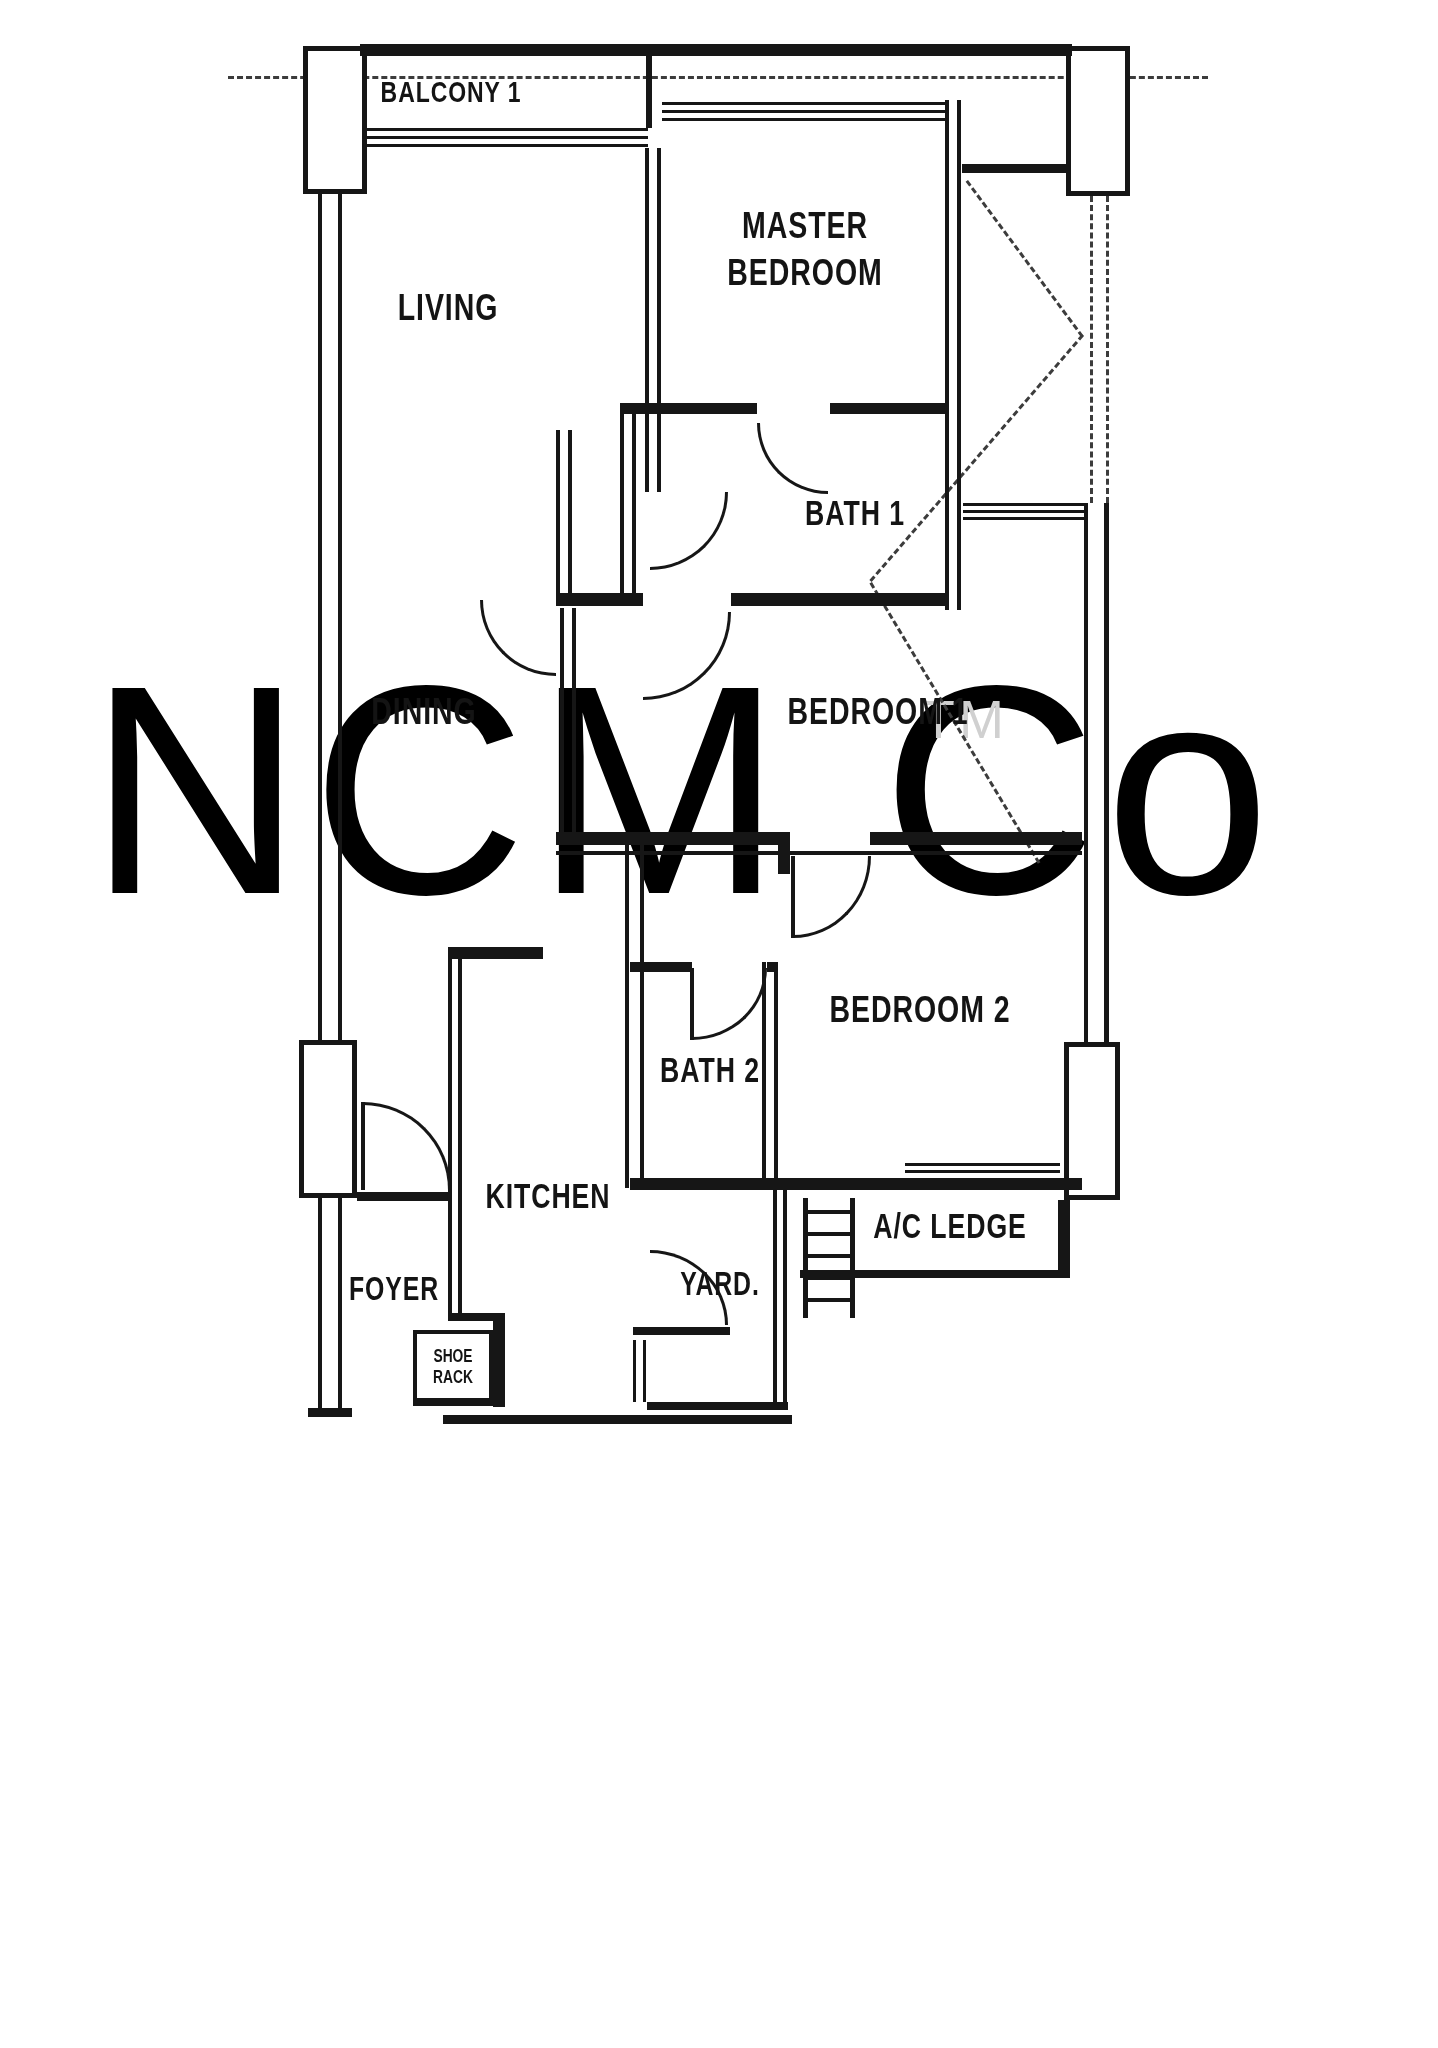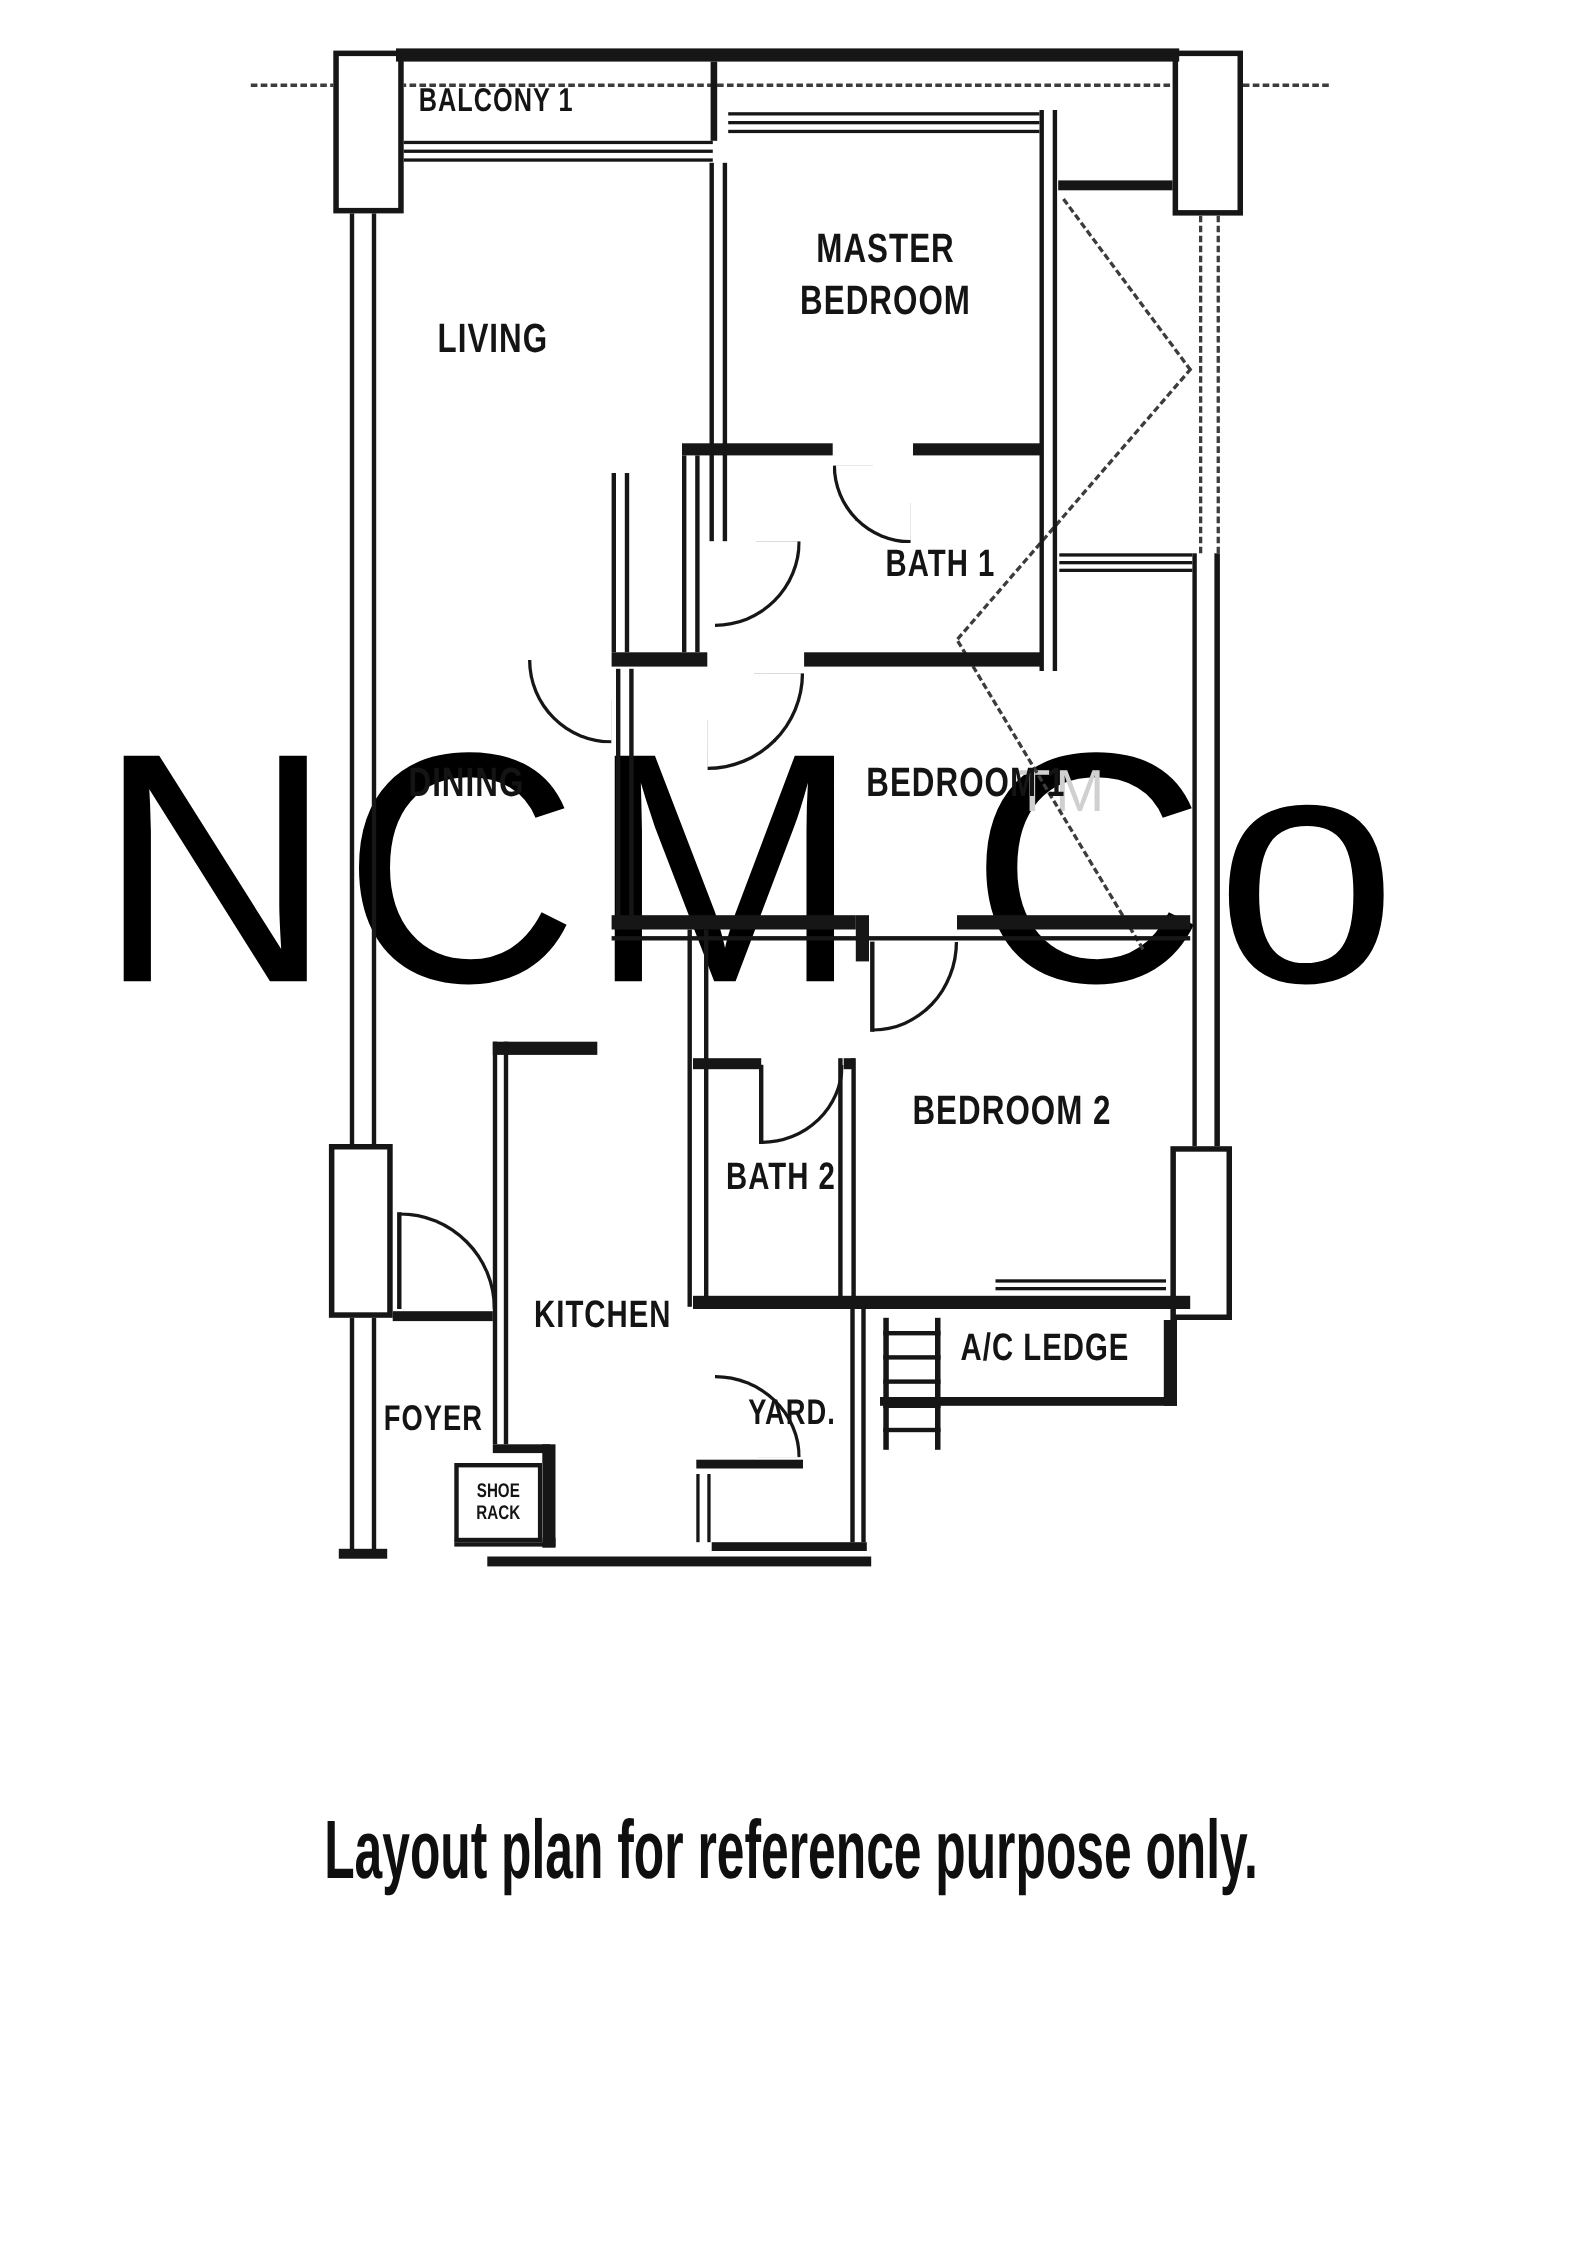--- a/index.html
+++ b/index.html
@@ -148,17 +148,14 @@
     <div class="lbl" style="left:920px;top:1010px;font-size:31px;">BEDROOM 2</div>
     <div class="lbl" style="left:710px;top:1070px;font-size:29px;">BATH 2</div>
     <div class="lbl" style="left:548px;top:1196px;font-size:29px;">KITCHEN</div>
     <div class="lbl" style="left:950px;top:1226px;font-size:29px;">A/C LEDGE</div>
     <div class="lbl" style="left:720px;top:1285px;font-size:27px;">YARD.</div>
     <div class="lbl" style="left:394px;top:1290px;font-size:27px;">FOYER</div>
     <div class="lbl" style="left:453px;top:1366px;font-size:15px;line-height:1.15;letter-spacing:0;">SHOE
 RACK</div>
   </div>
 
-  <div class="note" style="top:1648px;">
-    <span style="font-size:58px;transform:scale(0.78,1.3);">Layout plan for reference purpose only.</span>
-  </div>
 
 </div>
 
 </body></html>

